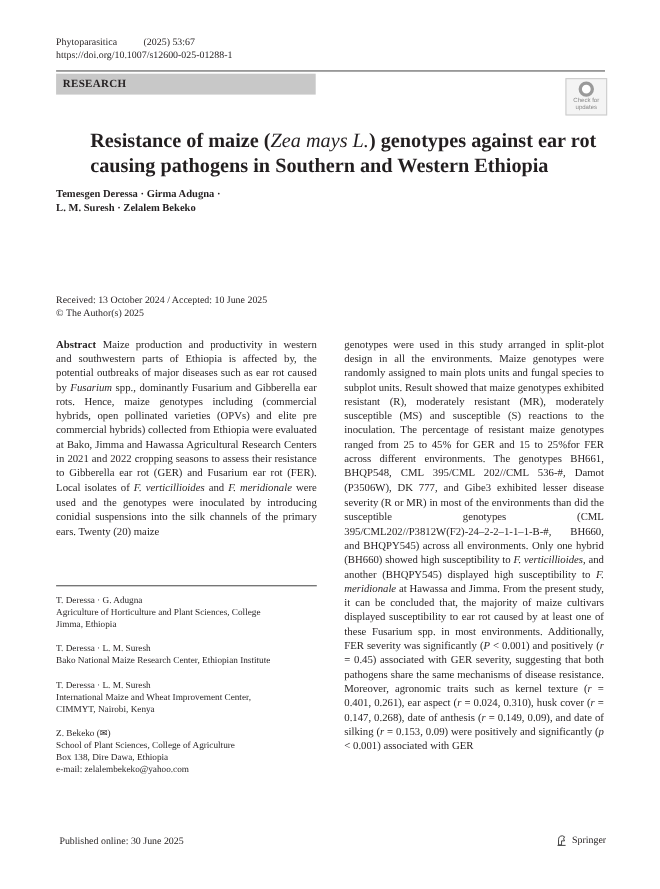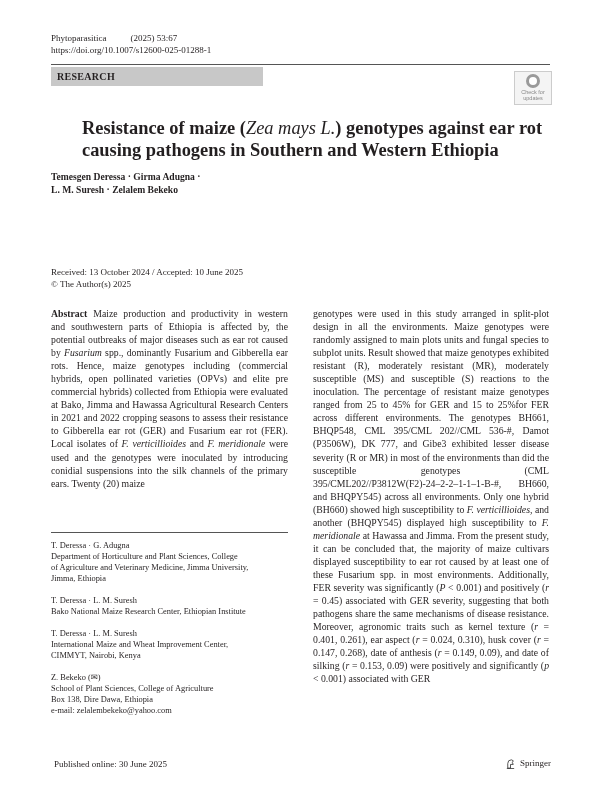--- a/index.html
+++ b/index.html
@@ -2,21 +2,21 @@
 <html><head>
 <meta charset="utf-8">
 <style>
   html, body { margin:0; padding:0; background:#ffffff; }
   body { width:600px; height:808px; position:relative; overflow:hidden;
          font-family:"Liberation Serif","DejaVu Serif",serif; color:#231f20; }
   .abs { position:absolute; }
   .hdr { left:51px; top:32px; font-size:9px; line-height:12px; }
   .hdr .journal span { margin-right:24px;margin-top:15px; }
   .rule-top { left:51px; top:64px; width:499px; height:1px; background:#555; }
-  .research { left:51px; top:67px; width:212px; height:19px; background:#c8c8c8;
+  .research { left:51px; top:67px; width:236px; height:19px; background:#c8c8c8;
               font-size:10px; font-weight:bold; letter-spacing:0.3px; line-height:19px; padding-left:6px; box-sizing:border-box; }
   .crossmark { left:514px; top:71px; width:38px; height:34px; border:1px solid #ccc; background:#f4f4f4;
                text-align:center; font-family:"Liberation Sans",sans-serif; font-size:5.5px; color:#888; line-height:6px; box-sizing:border-box; }
   .crossmark .circ { width:14px; height:14px; border-radius:50%; border:3px solid #9a9a9a; margin:2px auto 1px; box-sizing:border-box; background:#fff; }
   .title { left:51px; top:117px; width:480px; font-size:18.4px; font-weight:bold; line-height:22px;margin-left:31px; }
   .authors { left:51px; top:171px; font-size:9.6px; font-weight:bold; line-height:12.5px; }
   .dates { left:51px; top:267px; font-size:9px; line-height:11.5px; }
   .col { font-size:9.75px; line-height:13.05px; text-align:justify; }
   .col p { margin:0; }
   .left-col { left:51px; top:307px; width:237px; }
@@ -66,22 +66,21 @@
 </div>
 
 <div class="abs col right-col">
   <p id="abs-right"><span>genotypes were used in this study arranged in split-plot design in all the environments. Maize genotypes were randomly assigned to main plots units and fungal species to subplot units. Result showed that maize genotypes exhibited resistant (R), moderately resistant (MR), moderately susceptible (MS) and susceptible (S) reactions to the inoculation. The percentage of resistant maize genotypes ranged from 25 to 45% for GER and 15 to 25%for FER across different environments. The genotypes BH661, BHQP548, CML 395/CML 202//CML 536-#, Damot (P3506W), DK 777, and Gibe3 exhibited lesser disease severity (R or MR) in most of the environments than did the susceptible genotypes (CML 395/CML202//P3812W(F2)-24–2-2–1-1–1-B-#, BH660, and BHQPY545) across all environments. Only one hybrid (BH660) showed high susceptibility to </span><i>F. verticillioides</i><span>, and another (BHQPY545) displayed high susceptibility to </span><i>F. meridionale</i><span> at Hawassa and Jimma. From the present study, it can be concluded that, the majority of maize cultivars displayed susceptibility to ear rot caused by at least one of these Fusarium spp. in most environments. Additionally, FER severity was significantly (</span><i>P</i><span> &lt; 0.001) and positively (</span><i>r</i><span> = 0.45) associated with GER severity, suggesting that both pathogens share the same mechanisms of disease resistance. Moreover, agronomic traits such as kernel texture (</span><i>r</i><span> = 0.401, 0.261), ear aspect (</span><i>r</i><span> = 0.024, 0.310), husk cover (</span><i>r</i><span> = 0.147, 0.268), date of anthesis (</span><i>r</i><span> = 0.149, 0.09), and date of silking (</span><i>r</i><span> = 0.153, 0.09) were positively and significantly (</span><i>p</i><span> &lt; 0.001) associated with GER</span></p>
 </div>
 
 <div class="abs rule-aff"></div>
 <div class="abs aff" id="aff">
     <div class="block">
       <div>T. Deressa · G. Adugna</div>
-      <div>Department of Horticulture and Plant Sciences, College</div>
-      <div>of Agriculture and Veterinary Medicine, Jimma University,</div>
+      <div>Agriculture of Horticulture and Plant Sciences, College</div>
       <div>Jimma, Ethiopia</div>
     </div>
     <div class="block">
       <div>T. Deressa · L. M. Suresh</div>
       <div>Bako National Maize Research Center, Ethiopian Institute</div>
     </div>
     <div class="block">
       <div>T. Deressa · L. M. Suresh</div>
       <div>International Maize and Wheat Improvement Center,</div>
       <div>CIMMYT, Nairobi, Kenya</div>

